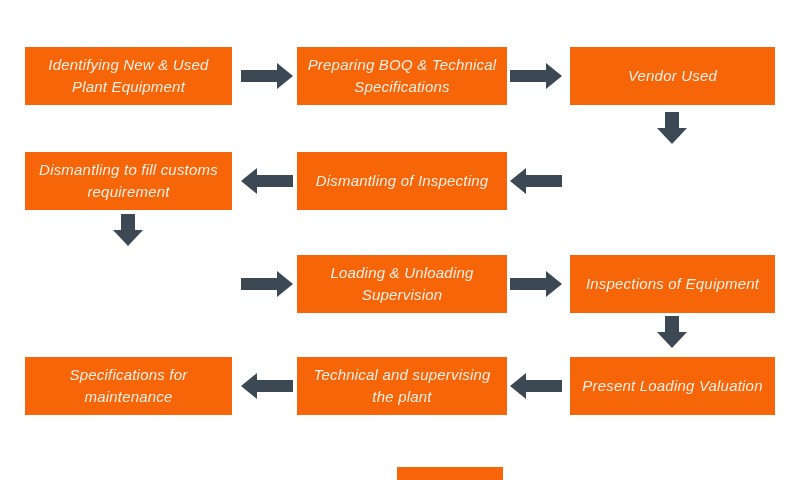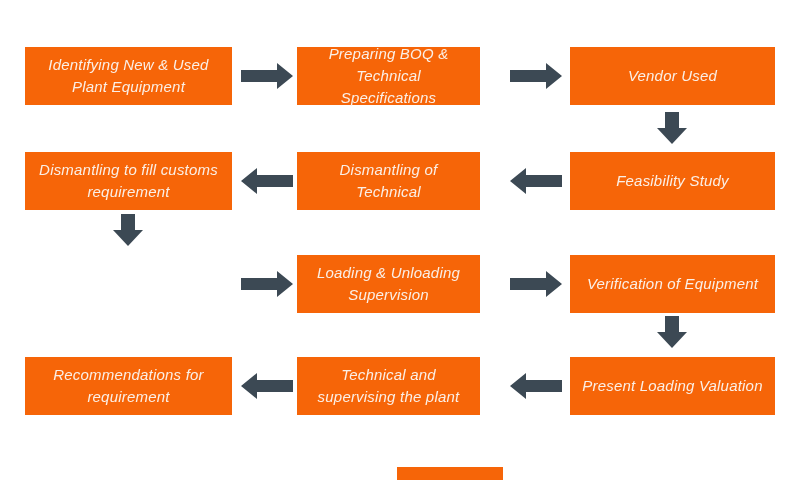--- a/index.html
+++ b/index.html
@@ -14,21 +14,21 @@
     background:var(--box_orange,#F66508);
     display:flex;align-items:center;justify-content:center;
     text-align:center;
   }
   .box-label{
     color:var(--label_text,#FBEFE6);
     font-size:15px;line-height:1.45;font-weight:400;
     padding:0 10px;letter-spacing:.2px;
   }
   .c1{left:25px;width:207px;}
-  .c2{left:297px;width:183px;}
+  .c2{left:297px;width:210px;}
   .c3{left:570px;width:205px;}
   .r1{top:47px;}
   .r2{top:152px;}
   .r3{top:255px;}
   .r4{top:357px;}
   .arrow{position:absolute;color:var(--arrow_slate,#3C4954);line-height:0;}
   .arrow svg{display:block;}
   .h{width:52px;height:26px;}
   .v{width:30px;height:32px;}
   .g1{left:241px;}
@@ -66,30 +66,27 @@
   <div class="box r1 c3">
     <span class="box-label">Vendor Used</span>
   </div>
 
   <div class="arrow v d1">
     <svg width="30" height="32" viewBox="0 0 30 32">
       <polygon points="8,0 22,0 22,16 30,16 15,32 0,16 8,16" fill="currentColor"></polygon>
     </svg>
   </div>
 
-  <div class="box r2 c3">
-    <span class="box-label">Feasibility Study</span>
-  </div>
   <div class="arrow h g2 ar2">
     <svg width="52" height="26" viewBox="0 0 52 26">
       <polygon points="52,7 16,7 16,0 0,13 16,26 16,19 52,19" fill="currentColor"></polygon>
     </svg>
   </div>
   <div class="box r2 c2">
-    <span class="box-label">Dismantling of Technical</span>
+    <span class="box-label">Dismantling of Inspecting</span>
   </div>
   <div class="arrow h g1 ar2">
     <svg width="52" height="26" viewBox="0 0 52 26">
       <polygon points="52,7 16,7 16,0 0,13 16,26 16,19 52,19" fill="currentColor"></polygon>
     </svg>
   </div>
   <div class="box r2 c1">
     <span class="box-label">Dismantling to fill customs requirement</span>
   </div>
 
@@ -106,21 +103,21 @@
   </div>
   <div class="box r3 c2">
     <span class="box-label">Loading &amp; Unloading Supervision</span>
   </div>
   <div class="arrow h g2 ar3">
     <svg width="52" height="26" viewBox="0 0 52 26">
       <polygon points="0,7 36,7 36,0 52,13 36,26 36,19 0,19" fill="currentColor"></polygon>
     </svg>
   </div>
   <div class="box r3 c3">
-    <span class="box-label">Verification of Equipment</span>
+    <span class="box-label">Inspections of Equipment</span>
   </div>
 
   <div class="arrow v d3">
     <svg width="30" height="32" viewBox="0 0 30 32">
       <polygon points="8,0 22,0 22,16 30,16 15,32 0,16 8,16" fill="currentColor"></polygon>
     </svg>
   </div>
 
   <div class="box r4 c3">
     <span class="box-label">Present Loading Valuation</span>
@@ -132,18 +129,18 @@
   </div>
   <div class="box r4 c2">
     <span class="box-label">Technical and supervising the plant</span>
   </div>
   <div class="arrow h g1 ar4">
     <svg width="52" height="26" viewBox="0 0 52 26">
       <polygon points="52,7 16,7 16,0 0,13 16,26 16,19 52,19" fill="currentColor"></polygon>
     </svg>
   </div>
   <div class="box r4 c1">
-    <span class="box-label">Recommendations for requirement</span>
+    <span class="box-label">Specifications for maintenance</span>
   </div>
 
   <div class="box partial"></div>
 
 </div>
 
 </body></html>

